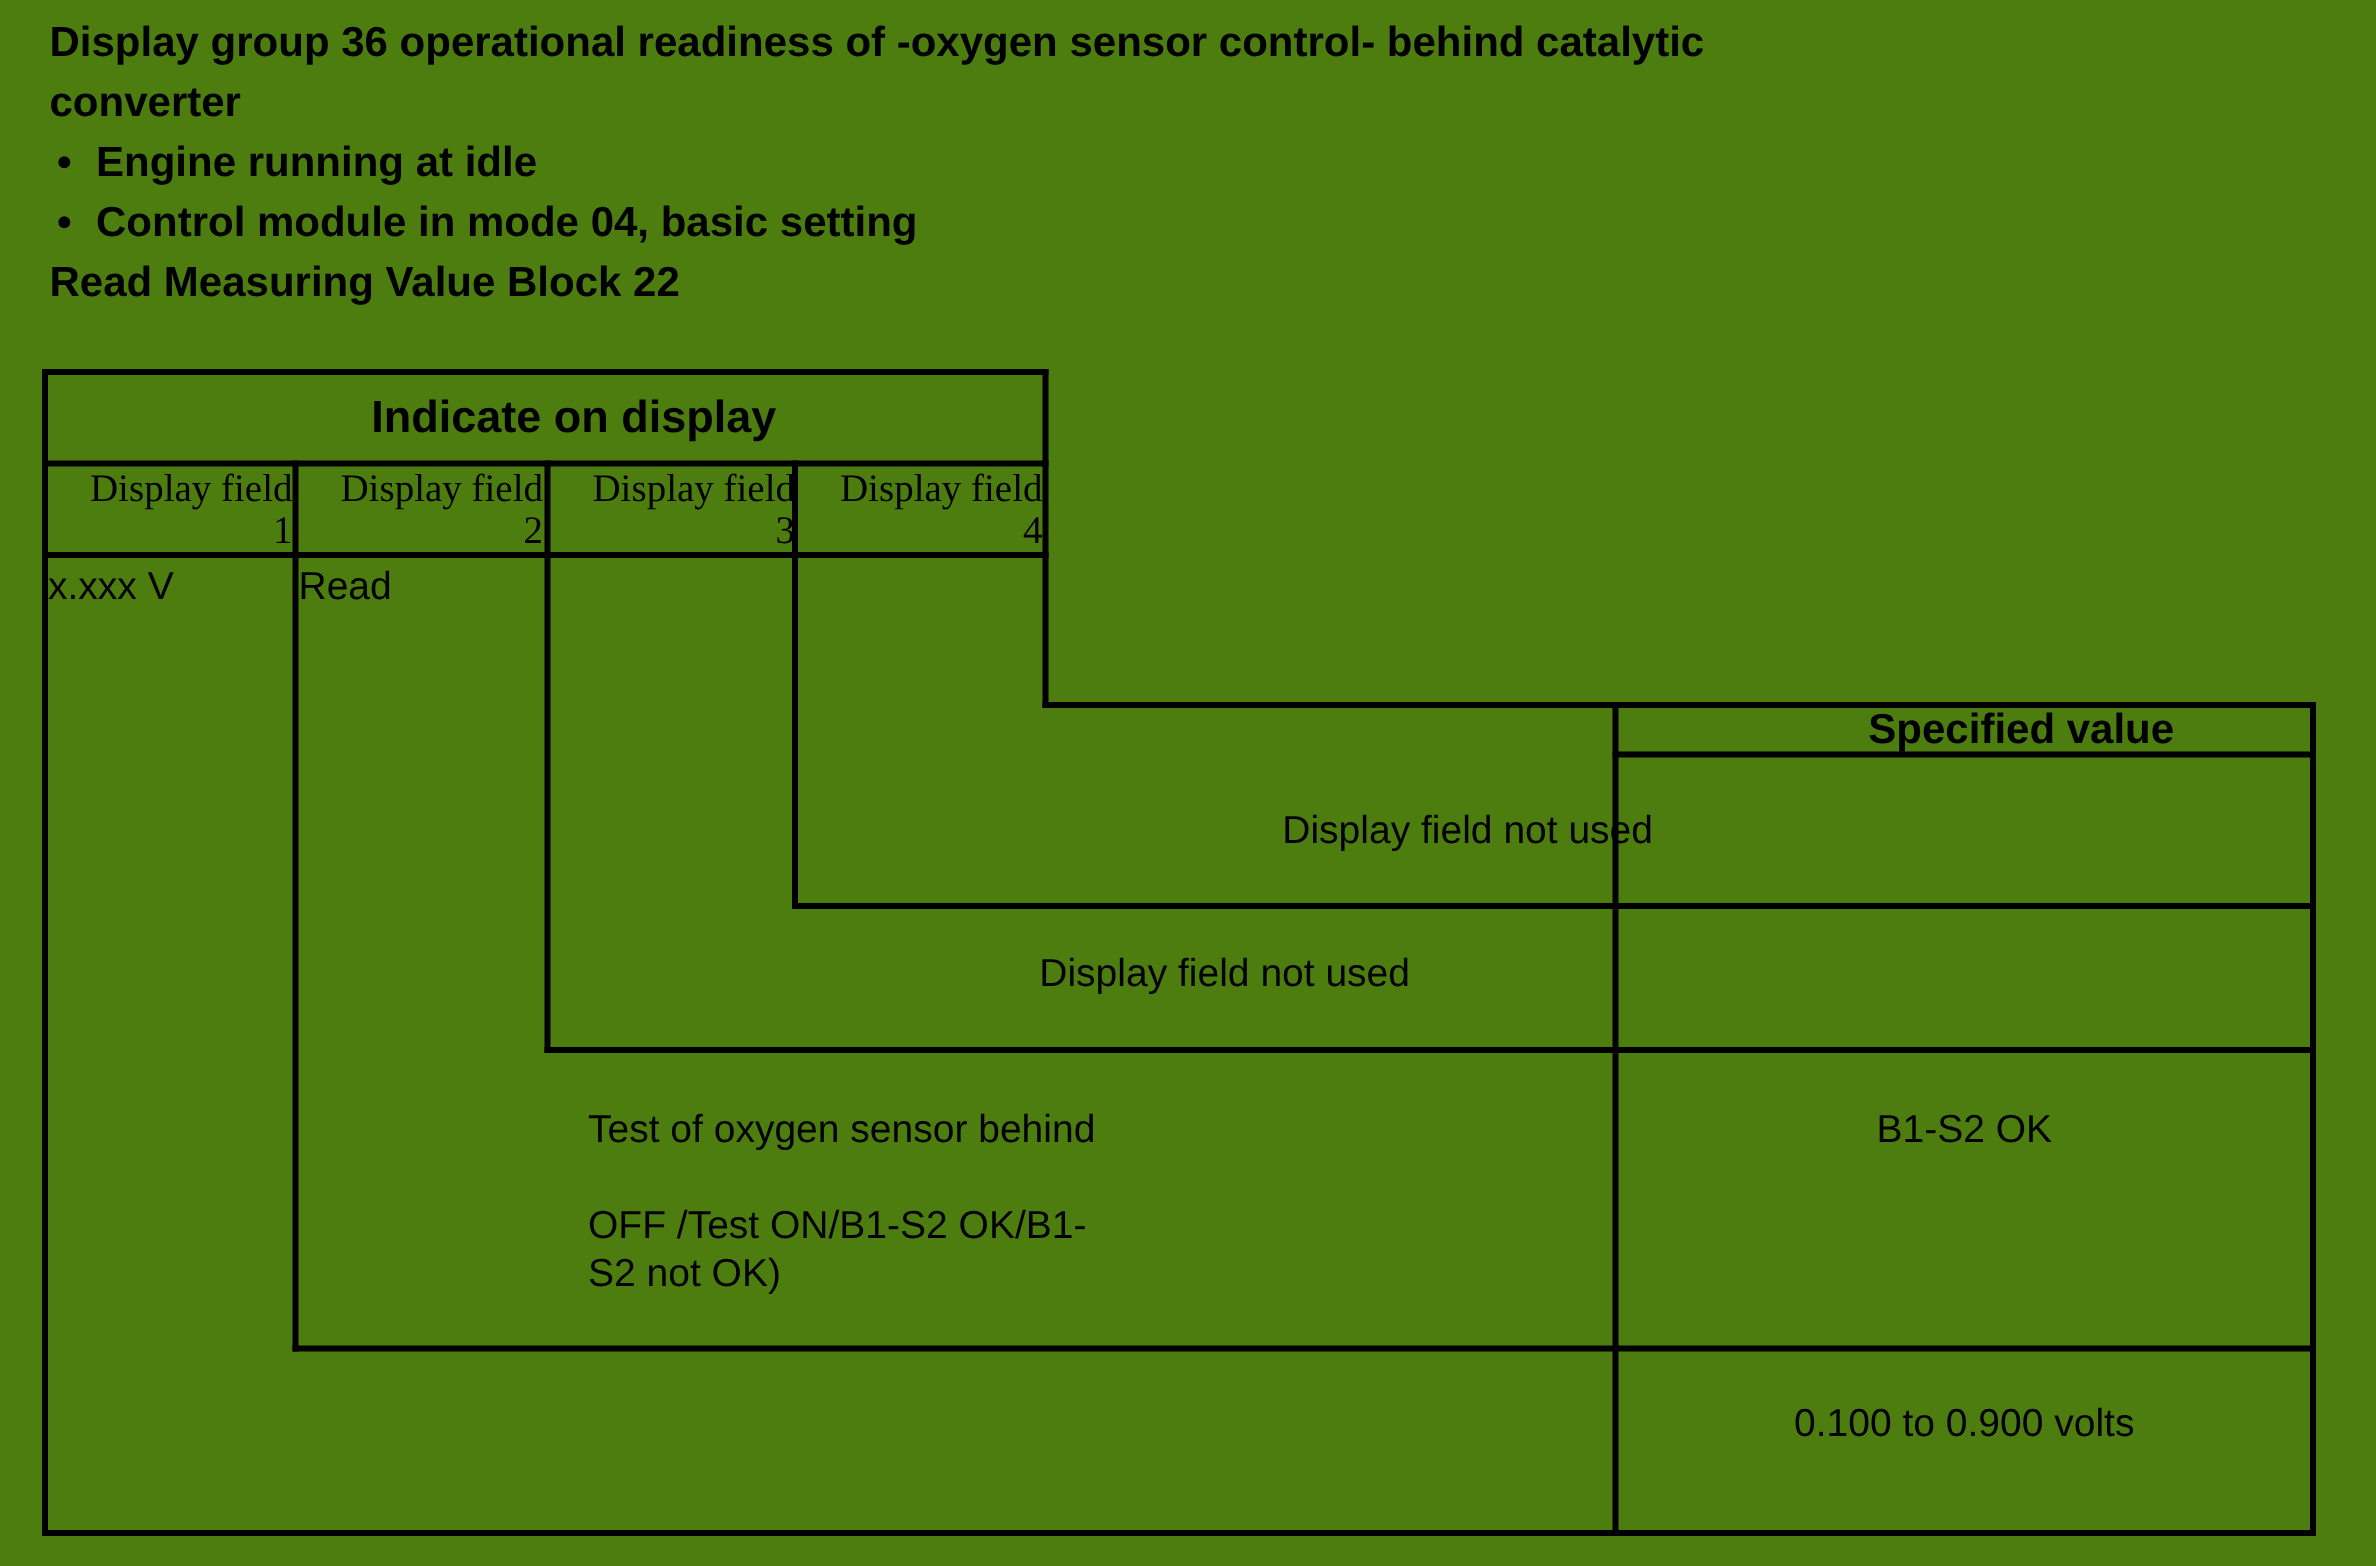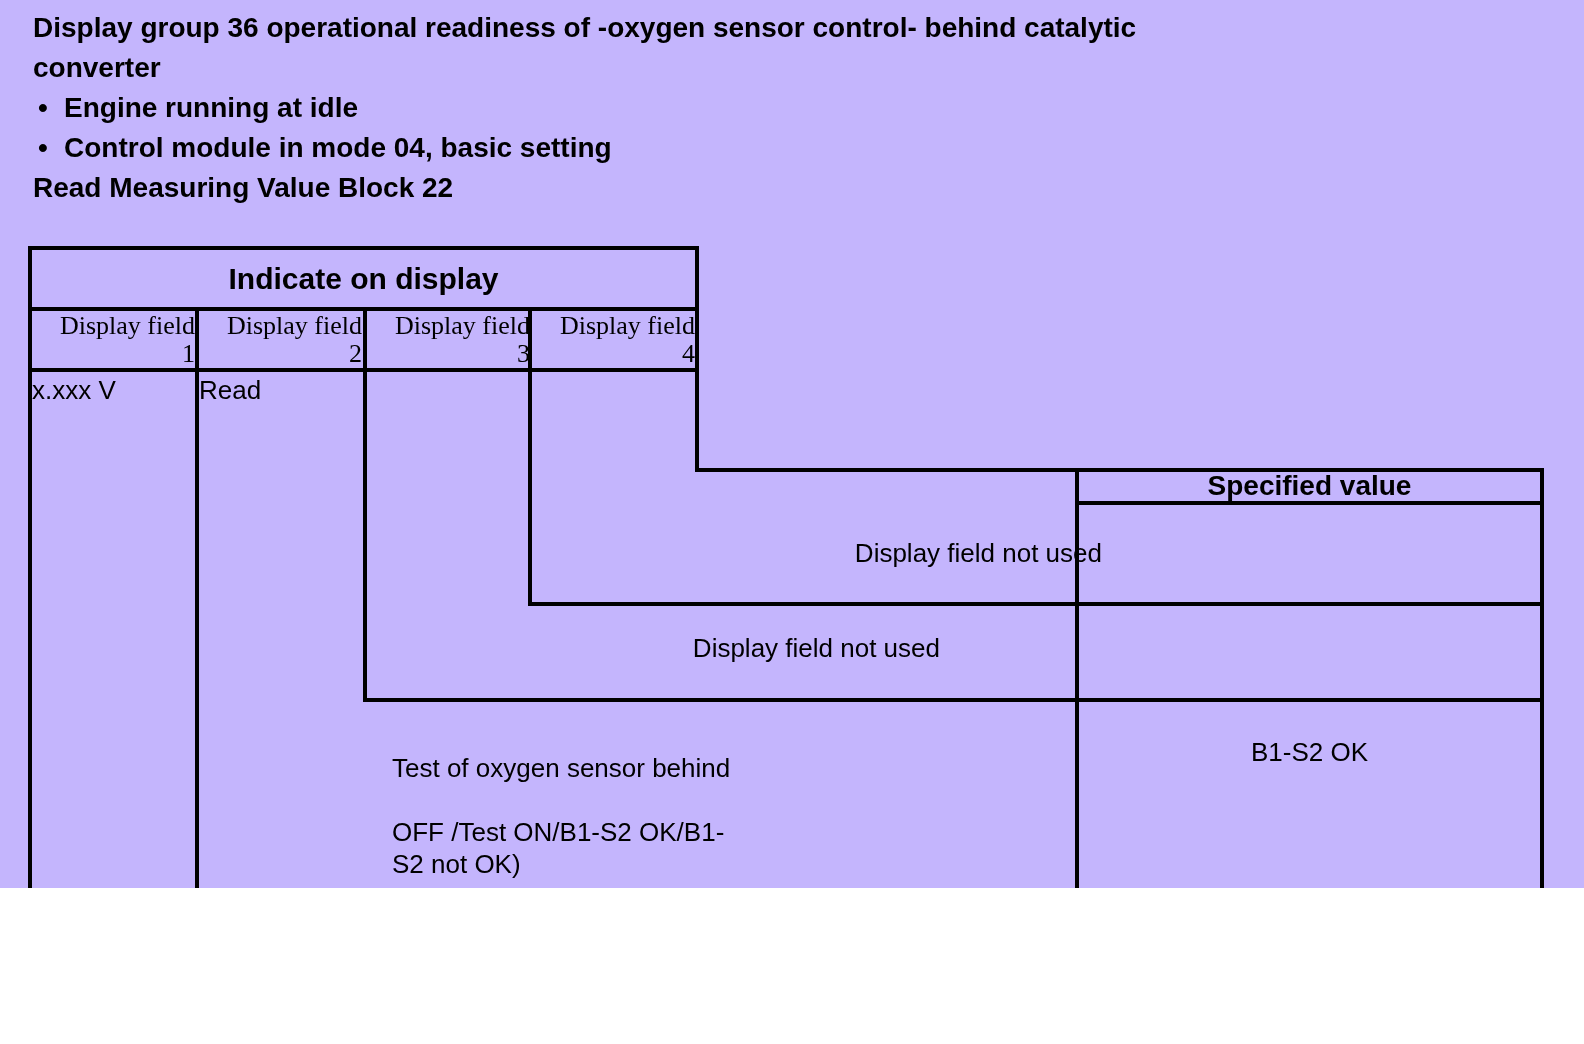--- a/index.html
+++ b/index.html
@@ -1,39 +1,39 @@
 <!DOCTYPE html>
 <html><head>
 <meta charset="utf-8">
 <style>
   html,body{margin:0;padding:0;background:#ffffff;}
   .page{
-    position:relative;width:1584px;height:888px;background:#c4b5fd;
+    position:relative;width:1584px;height:1044px;background:#4d7c0f;
     font-family:"Liberation Sans",sans-serif;color:#000000;overflow:hidden;
   }
   
   .head{position:absolute;font-weight:bold;font-size:28px;line-height:40px;white-space:nowrap;}
   .bullet-dot{display:inline-block;width:26px;font-weight:bold;}
   
   .hl{position:absolute;height:4px;background:#000000;}
   .vl{position:absolute;width:4px;background:#000000;}
   
   .t{position:absolute;font-size:26px;line-height:32px;white-space:nowrap;}
   .tc{text-align:right;}
-  .tblock{white-space:nowrap;margin-top:16px;}
+  .tblock{white-space:nowrap;}
   .indicate{
     position:absolute;left:28px;top:250px;width:671px;height:57px;
     display:flex;align-items:center;justify-content:center;
-    font-weight:bold;font-size:30px;
+    font-weight:bold;font-size:30px;padding-left:19px;
   }
   .fh{position:absolute;top:312px;width:165px;text-align:right;font-size:26px;line-height:28px;font-family:Liberation Serif, serif;}
   .fmt{position:absolute;top:375px;text-align:left;font-size:26px;line-height:30px;}
   .spec-head{
     position:absolute;left:1079px;top:470px;width:461px;text-align:center;
-    font-weight:bold;font-size:28px;line-height:31px;
+    font-weight:bold;font-size:28px;line-height:31px;padding-left:38px;
   }
   .val{position:absolute;width:461px;left:1079px;text-align:center;font-size:26px;line-height:32px;}
 </style>
 </head>
 <body>
 
 <div class="page">
 
   <div class="head" style="left:33px;top:8px">Display group 36 operational readiness of -oxygen sensor control- behind catalytic</div>
   <div class="head" style="left:33px;top:48px">converter</div>

